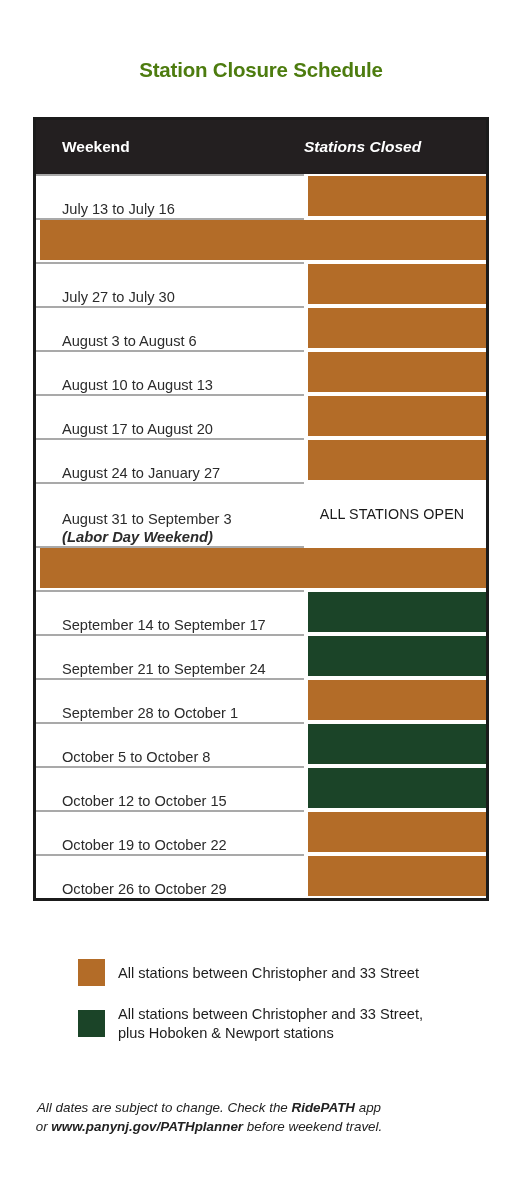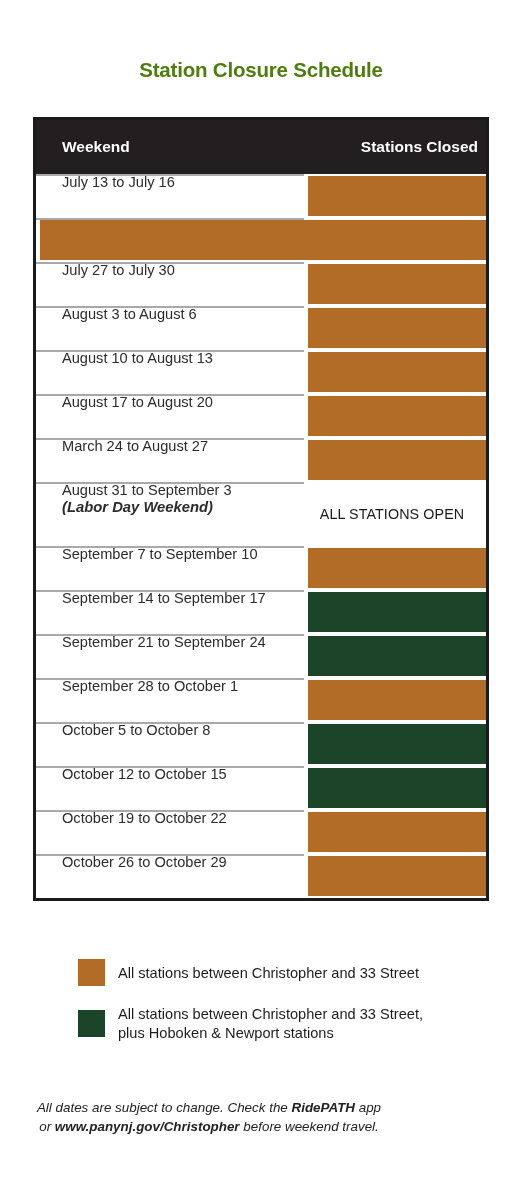--- a/index.html
+++ b/index.html
@@ -29,24 +29,24 @@
   .row { display:flex; width:100%; position:relative; }
 
   .head-row {
     background:#231f20; height:54px; align-items:center;
   }
   .head-left, .head-right {
     color:#ffffff; font-weight:bold; font-size:15.5px;
   }
   .head-left { width:268px; padding-left:26px; }
   .head-right {
-    flex:1; text-align:right; padding-right:8px;
-  }
-
-  .data-row { height:44px; align-items:flex-start; }
+    flex:1; text-align:left; padding-right:8px;font-style:italic;
+  }
+
+  .data-row { height:44px; align-items:flex-end; }
   .data-row.tall { height:64px; }
   .data-row + .data-row::before,
   .head-row + .data-row::before { content:none; }
 
   .sep {
     position:absolute; left:0; top:0; width:268px; height:2px;
     background:#a9a9a9;
   }
 
   .cell-date {
@@ -141,35 +141,34 @@
         </div>
         <div class="row data-row">
           <div class="sep"></div>
           <div class="cell-date"><span>August 17 to August 20</span></div>
           <div class="cell-status">
             <div class="swatch-fill" style="background: rgb(179, 108, 40);"></div>
           </div>
         </div>
         <div class="row data-row">
           <div class="sep"></div>
-          <div class="cell-date"><span>March 24 to August 27</span></div>
+          <div class="cell-date"><span>August 24 to January 27</span></div>
           <div class="cell-status">
             <div class="swatch-fill" style="background: rgb(179, 108, 40);"></div>
           </div>
         </div>
         <div class="row data-row tall">
           <div class="sep"></div>
           <div class="cell-date"><span>August 31 to September 3</span><span class="lab">(Labor Day Weekend)</span></div>
           <div class="cell-status">
             <div class="open-label">ALL STATIONS OPEN</div>
           </div>
         </div>
         <div class="row data-row">
           <div class="sep"></div>
-          <div class="cell-date"><span>September 7 to September 10</span></div>
           <div class="cell-status">
             <div class="swatch-fill" style="background: rgb(179, 108, 40);"></div>
           </div>
         </div>
         <div class="row data-row">
           <div class="sep"></div>
           <div class="cell-date"><span>September 14 to September 17</span></div>
           <div class="cell-status">
             <div class="swatch-fill" style="background: rgb(27, 68, 40);"></div>
           </div>
@@ -234,17 +233,17 @@
           <div>plus Hoboken &amp; Newport stations</div>
         </div>
       </div>
     </div>
 
   <div class="footnote">
     <div>
       <span>All dates are subject to change. Check the </span><b>RidePATH</b><span> app</span>
     </div>
     <div>
-      <span>or </span><b>www.panynj.gov/Christopher</b><span> before weekend travel.</span>
+      <span>or </span><b>www.panynj.gov/PATHplanner</b><span> before weekend travel.</span>
     </div>
   </div>
 
 </div>
 
 </body></html>

